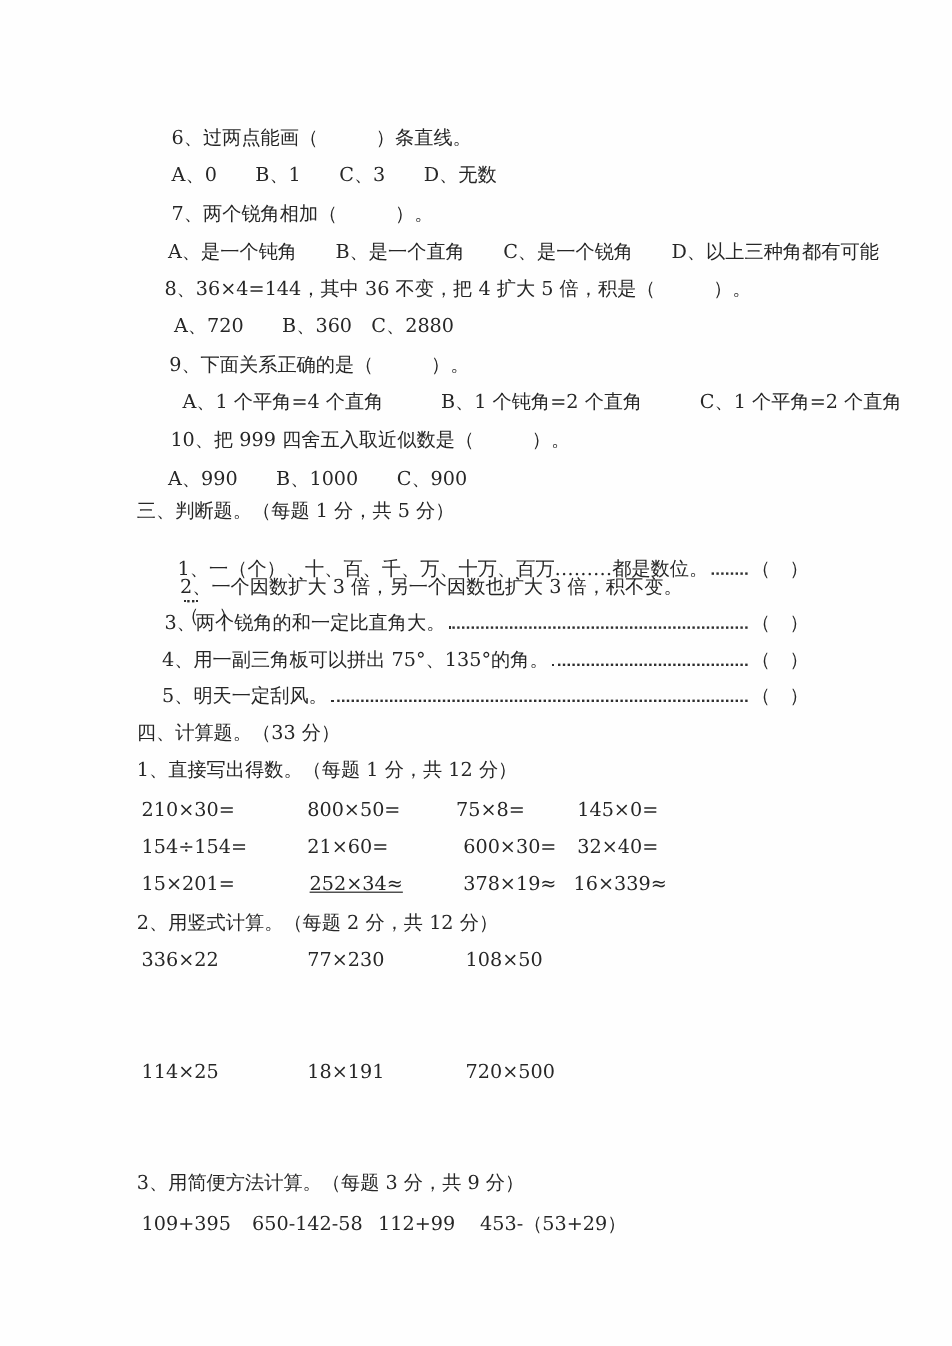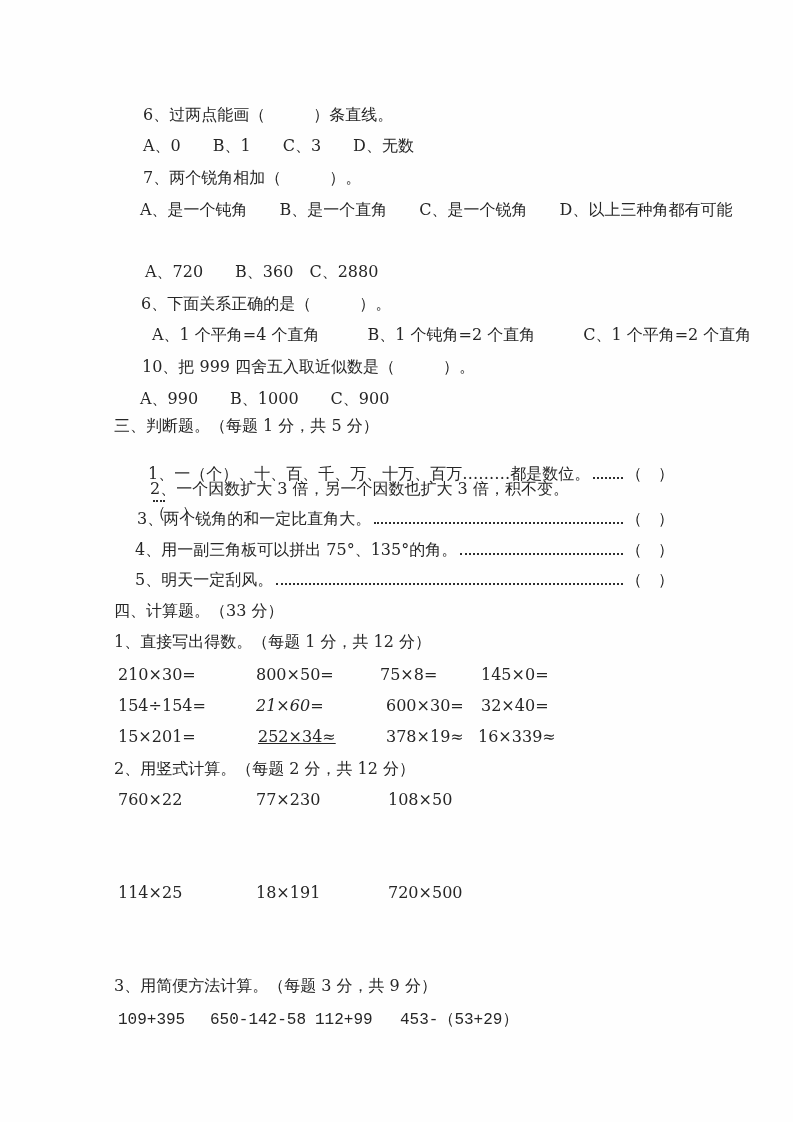--- a/index.html
+++ b/index.html
@@ -54,23 +54,24 @@
 <body>
 
 <div class="page">
 
   <div class="line" style="top:104px; left:143px;">6、过两点能画（　　　）条直线。</div>
   <div class="line" style="top:135px; left:143px;">A、0　　B、1　　C、3　　D、无数</div>
 
   <div class="line" style="top:167px; left:143px;">7、两个锐角相加（　　　）。</div>
   <div class="line" style="top:199px; left:140px;">A、是一个钝角　　B、是一个直角　　C、是一个锐角　　D、以上三种角都有可能</div>
 
+  <div class="line" style="top:230px; left:137px;">8、36×4=144，其中 36 不变，把 4 扩大 5 倍，积是（　　　）。</div>
   <div class="line" style="top:261px; left:145px;">A、720　　B、360　C、2880</div>
 
-  <div class="line" style="top:293px; left:141px;">6、下面关系正确的是（　　　）。</div>
+  <div class="line" style="top:293px; left:141px;">9、下面关系正确的是（　　　）。</div>
   <div class="line" style="top:324px; left:152px;">A、1 个平角=4 个直角　　　B、1 个钝角=2 个直角　　　C、1 个平角=2 个直角</div>
 
   <div class="line" style="top:356px; left:142px;">10、把 999 四舍五入取近似数是（　　　）。</div>
   <div class="line" style="top:388px; left:140px;">A、990　　B、1000　　C、900</div>
 
   <div class="line" style="top:415px; left:114px;">三、判断题。（每题 1 分，共 5 分）</div>
 
   <div class="jline" style="top:463px; left:148px; right:119px;">
     <span class="jtext">1、一（个）、十、百、千、万、十万、百万………都是数位。</span>
     <span class="leader"></span>
@@ -102,46 +103,46 @@
   <div class="line" style="top:631px; left:114px;">1、直接写出得数。（每题 1 分，共 12 分）</div>
 
   <div class="row" style="top:664px;">
     <span class="cell" style="left:118px;">210×30=</span>
     <span class="cell" style="left:256px;">800×50=</span>
     <span class="cell" style="left:380px;">75×8=</span>
     <span class="cell" style="left:481px;">145×0=</span>
   </div>
   <div class="row" style="top:695px;">
     <span class="cell" style="left:118px;">154÷154=</span>
-    <span class="cell" style="left:256px;font-style:italic;">21×60=</span>
+    <span class="cell" style="left:256px;">21×60=</span>
     <span class="cell" style="left:386px;">600×30=</span>
     <span class="cell" style="left:481px;">32×40=</span>
   </div>
   <div class="row" style="top:726px;">
     <span class="cell" style="left:118px;">15×201=</span>
     <span class="cell" style="left:258px;text-decoration:underline;">252×34≈</span>
     <span class="cell" style="left:386px;">378×19≈</span>
     <span class="cell" style="left:478px;">16×339≈</span>
   </div>
 
   <div class="line" style="top:758px; left:114px;">2、用竖式计算。（每题 2 分，共 12 分）</div>
 
   <div class="row" style="top:789px;">
-    <span class="cell" style="left:118px;">760×22</span>
+    <span class="cell" style="left:118px;">336×22</span>
     <span class="cell" style="left:256px;">77×230</span>
     <span class="cell" style="left:388px;">108×50</span>
   </div>
   <div class="row" style="top:882px;">
     <span class="cell" style="left:118px;">114×25</span>
     <span class="cell" style="left:256px;">18×191</span>
     <span class="cell" style="left:388px;">720×500</span>
   </div>
 
   <div class="line" style="top:975px; left:114px;">3、用简便方法计算。（每题 3 分，共 9 分）</div>
 
-  <div class="row" style="top:1009px;font-family:Liberation Mono, monospace;">
+  <div class="row" style="top:1009px;">
     <span class="cell" style="left:118px;">109+395</span>
     <span class="cell" style="left:210px;">650-142-58</span>
     <span class="cell" style="left:315px;">112+99</span>
     <span class="cell" style="left:400px;">453-（53+29）</span>
   </div>
 
 </div>
 
 </body></html>

